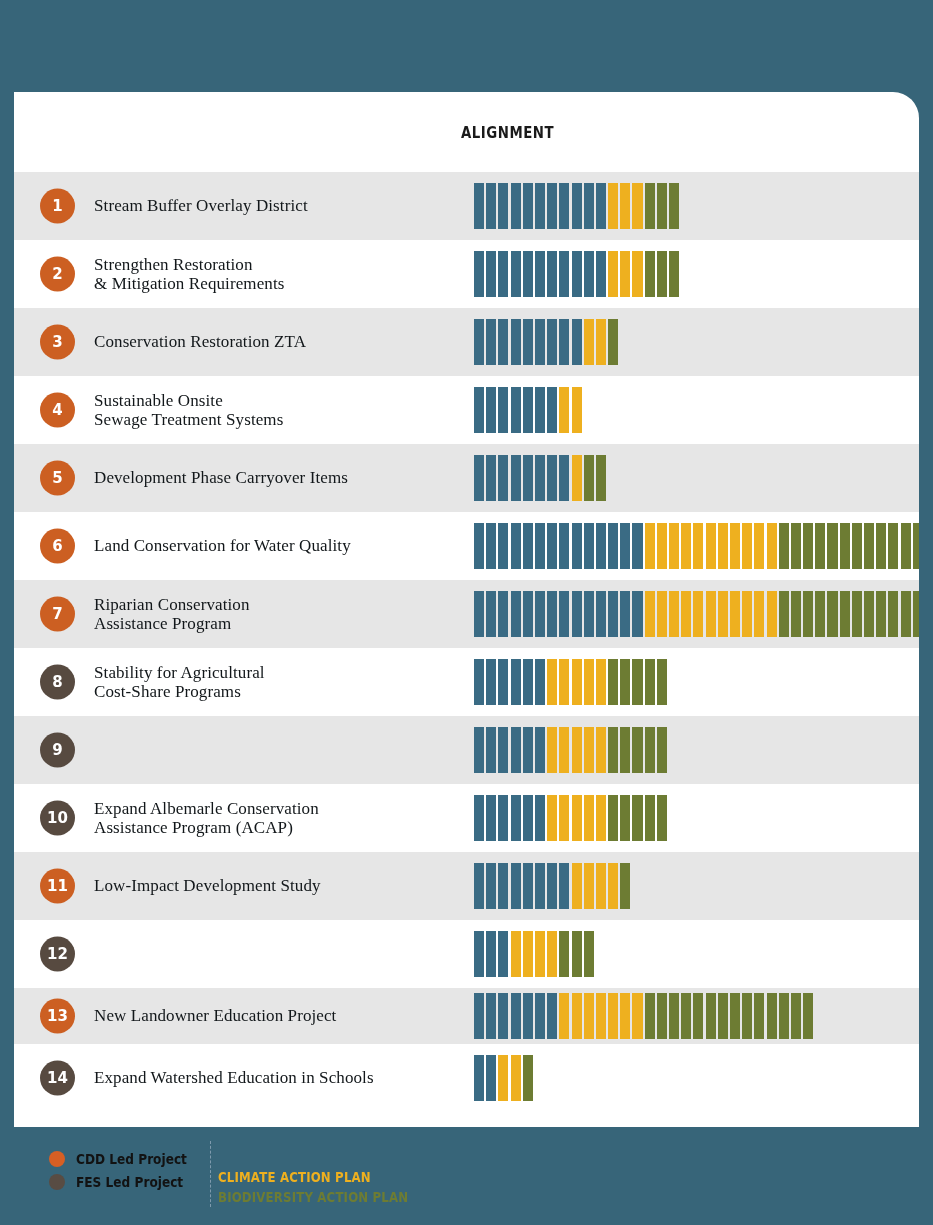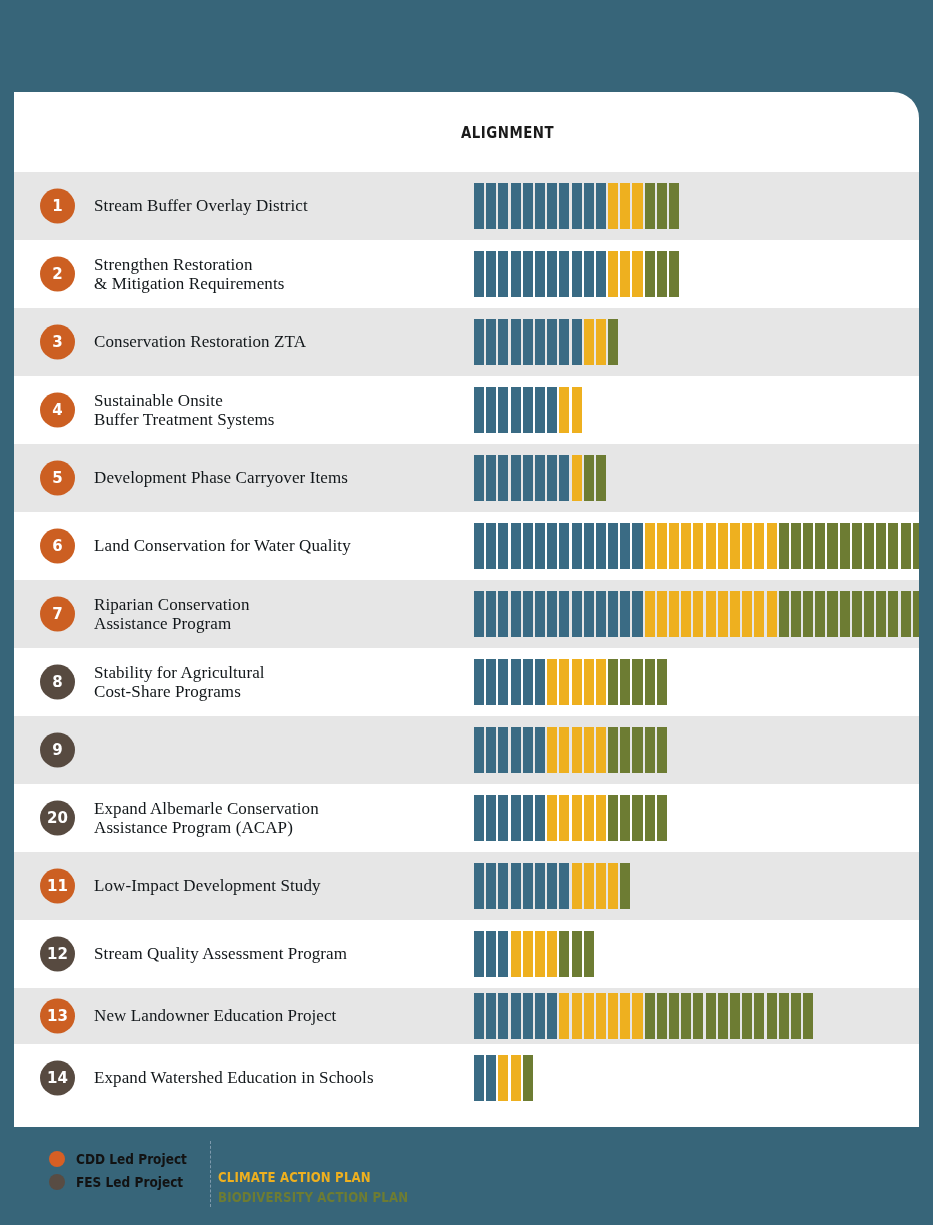--- a/index.html
+++ b/index.html
@@ -259,21 +259,21 @@
             <div class="bar blue"></div>
             <div class="bar blue"></div>
             <div class="bar yellow"></div>
             <div class="bar yellow"></div>
             <div class="bar green"></div>
           </div>
         </div>
         <div class="row" style="height: 68px;">
           <div class="row-num cdd">4</div>
           <div class="row-label">Sustainable Onsite
-Buffer Treatment Systems</div>
+Sewage Treatment Systems</div>
           <div class="bars">
             <div class="bar blue"></div>
             <div class="bar blue"></div>
             <div class="bar blue"></div>
             <div class="bar blue"></div>
             <div class="bar blue"></div>
             <div class="bar blue"></div>
             <div class="bar blue"></div>
             <div class="bar yellow"></div>
             <div class="bar yellow"></div>
@@ -421,21 +421,21 @@
             <div class="bar yellow"></div>
             <div class="bar yellow"></div>
             <div class="bar green"></div>
             <div class="bar green"></div>
             <div class="bar green"></div>
             <div class="bar green"></div>
             <div class="bar green"></div>
           </div>
         </div>
         <div class="row" style="height: 68px;">
-          <div class="row-num fes">20</div>
+          <div class="row-num fes">10</div>
           <div class="row-label">Expand Albemarle Conservation
 Assistance Program (ACAP)</div>
           <div class="bars">
             <div class="bar blue"></div>
             <div class="bar blue"></div>
             <div class="bar blue"></div>
             <div class="bar blue"></div>
             <div class="bar blue"></div>
             <div class="bar blue"></div>
             <div class="bar yellow"></div>
@@ -464,21 +464,20 @@
             <div class="bar blue"></div>
             <div class="bar yellow"></div>
             <div class="bar yellow"></div>
             <div class="bar yellow"></div>
             <div class="bar yellow"></div>
             <div class="bar green"></div>
           </div>
         </div>
         <div class="row" style="height: 68px;">
           <div class="row-num fes">12</div>
-          <div class="row-label">Stream Quality Assessment Program</div>
           <div class="bars">
             <div class="bar blue"></div>
             <div class="bar blue"></div>
             <div class="bar blue"></div>
             <div class="bar yellow"></div>
             <div class="bar yellow"></div>
             <div class="bar yellow"></div>
             <div class="bar yellow"></div>
             <div class="bar green"></div>
             <div class="bar green"></div>

